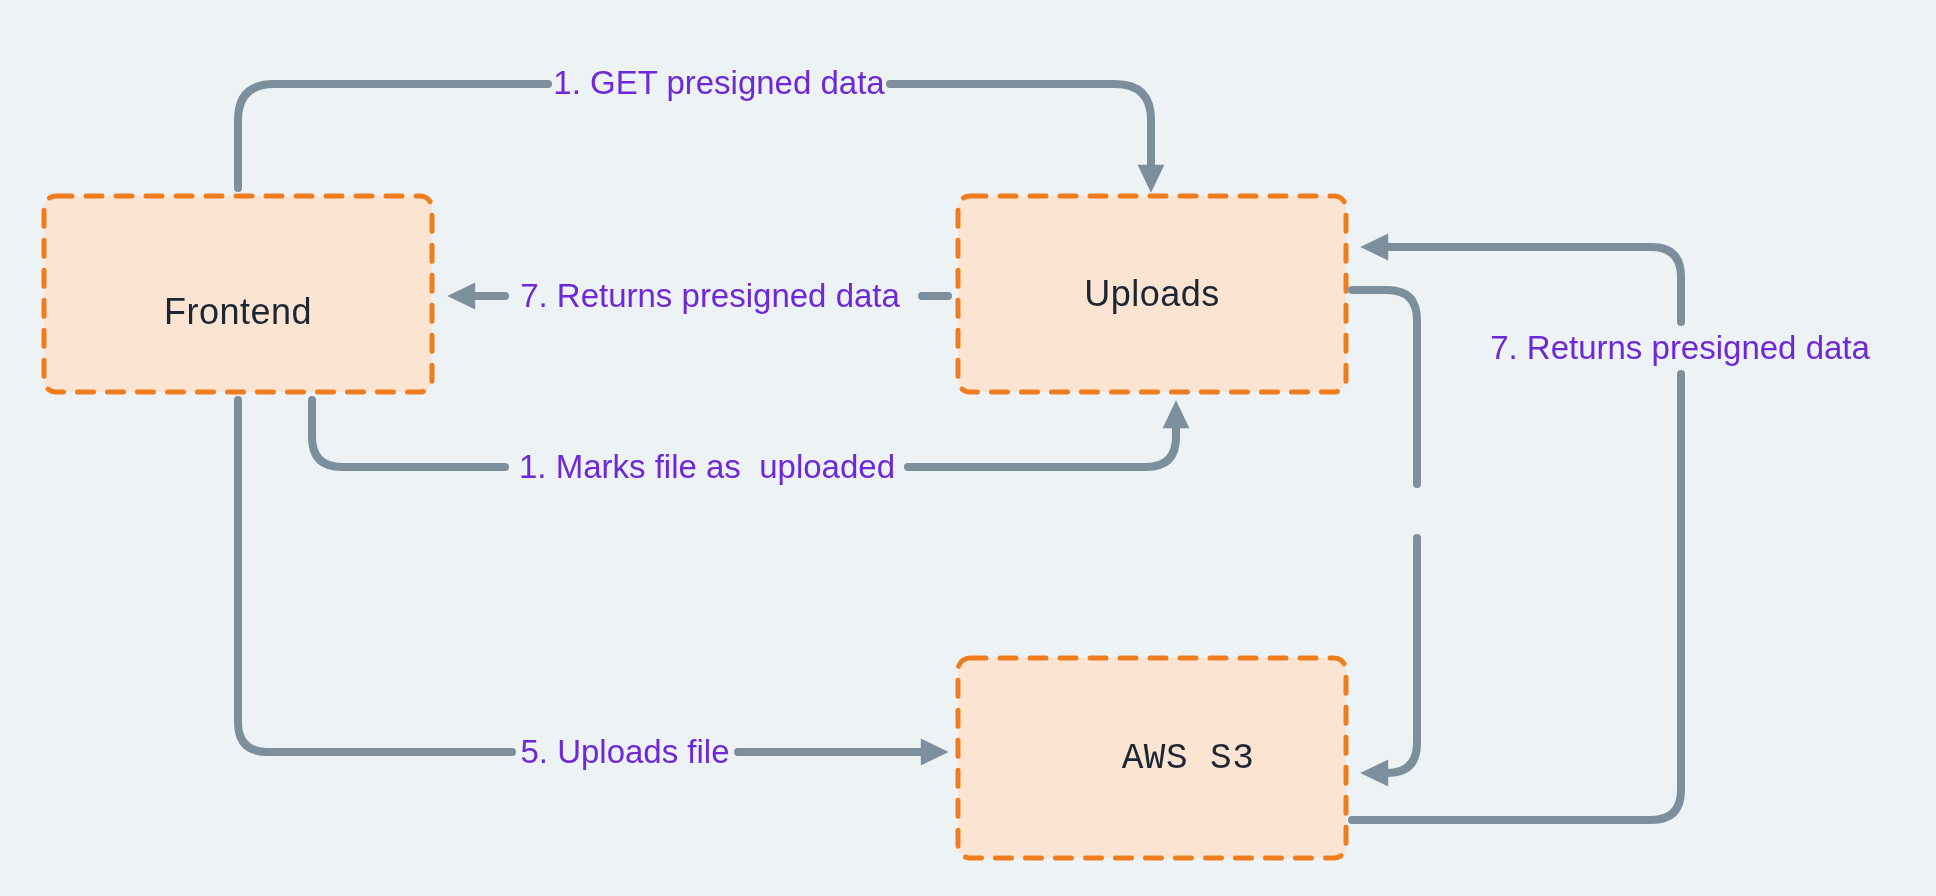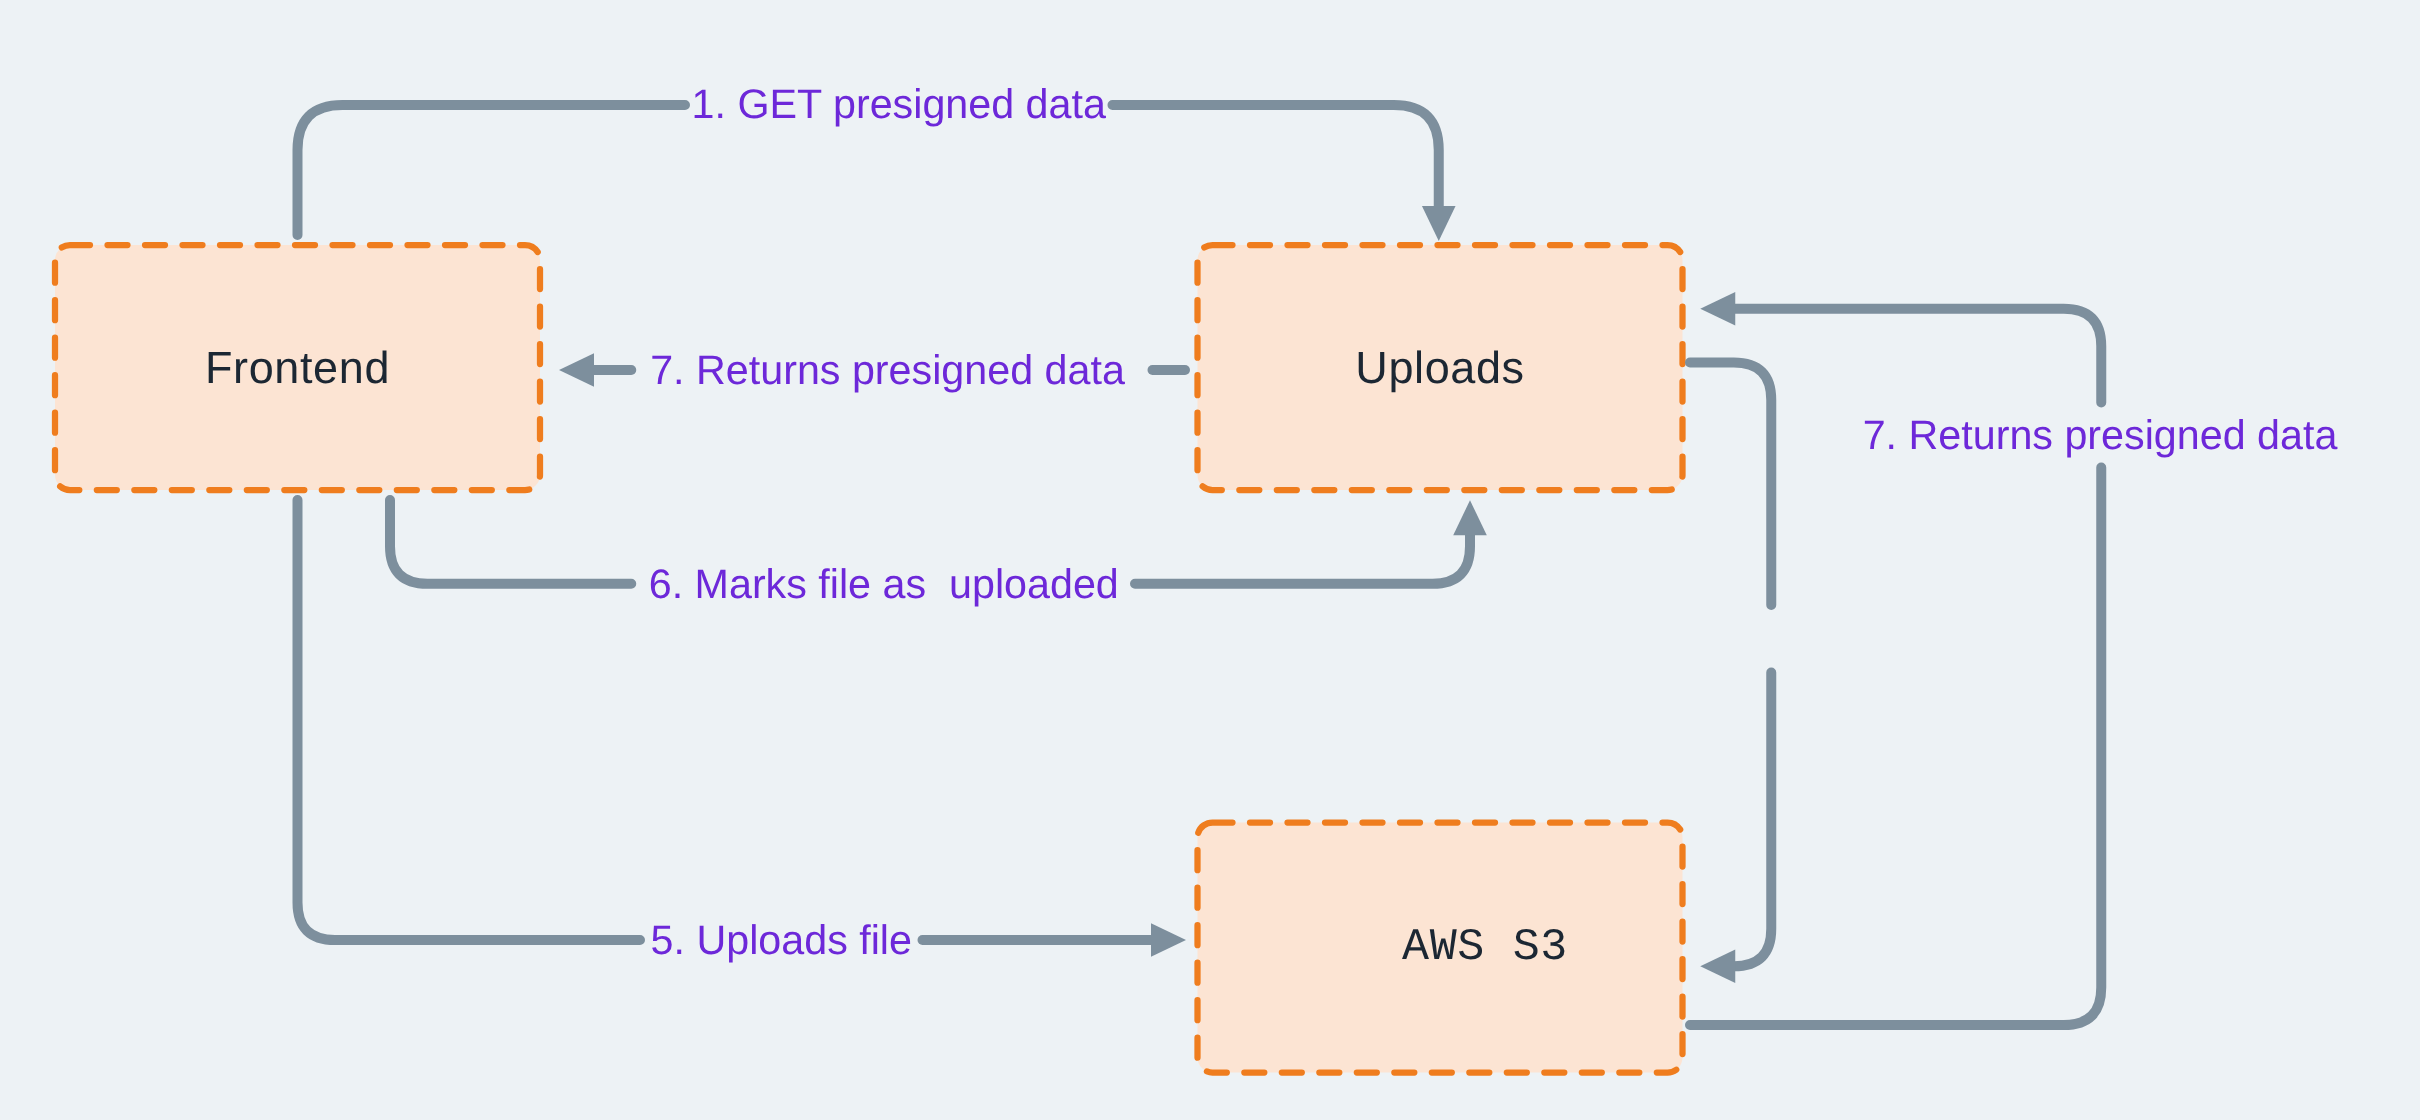--- a/index.html
+++ b/index.html
@@ -84,23 +84,23 @@
       <path d="M 1352 290 L 1387 290 Q 1417 290 1417 320 L 1417 484"></path>
       <path d="M 1417 538 L 1417 743 Q 1417 773 1387 773 L 1377 773" marker-end="url(#arrow)"></path>
     </g>
 
     <g stroke="#7d8f9d" stroke-width="8" fill="none" stroke-linecap="round">
       <path d="M 1352 820 L 1651 820 Q 1681 820 1681 790 L 1681 374"></path>
       <path d="M 1681 322 L 1681 277 Q 1681 247 1651 247 L 1377 247" marker-end="url(#arrow)"></path>
     </g>
   </svg>
 
-  <div class="node-label" style="left:238px; top:294px;text-align:center;">Frontend</div>
+  <div class="node-label" style="left:238px; top:312px;text-align:center;">Frontend</div>
   <div class="node-label" style="left:1152px; top:294px;">Uploads</div>
   <div class="node-label" style="left:1188px; top:758px;font-family:Liberation Mono, monospace;">AWS S3</div>
 
   <div class="edge-label" style="left:719px; top:83px;">1. GET presigned data</div>
   <div class="edge-label" style="left:1680px; top:348px;">7. Returns presigned data</div>
   <div class="edge-label" style="left:710px; top:296px;">7. Returns presigned data</div>
   <div class="edge-label" style="left:625px; top:752px;">5. Uploads file</div>
-  <div class="edge-label" style="left:707px; top:467px;">6. Marks file as  uploaded</div>
+  <div class="edge-label" style="left:707px; top:467px;">1. Marks file as  uploaded</div>
 
 </div>
 
 </body></html>

